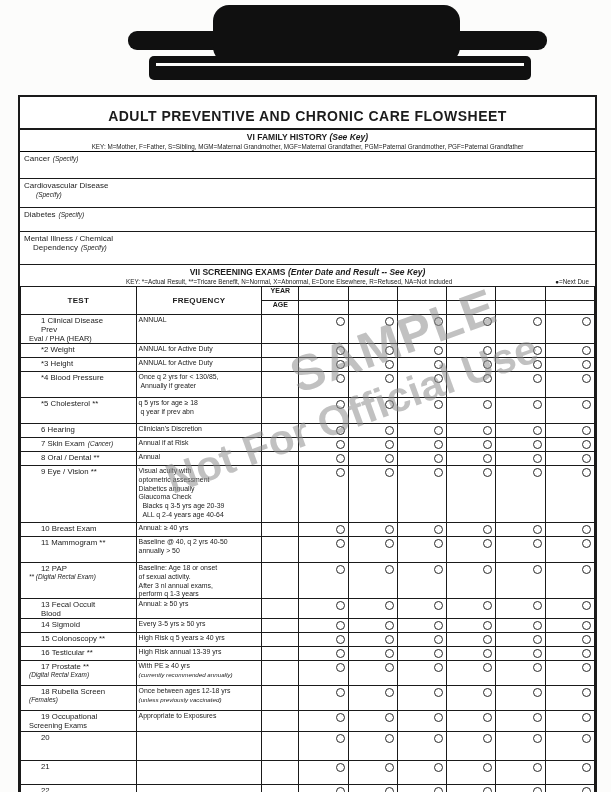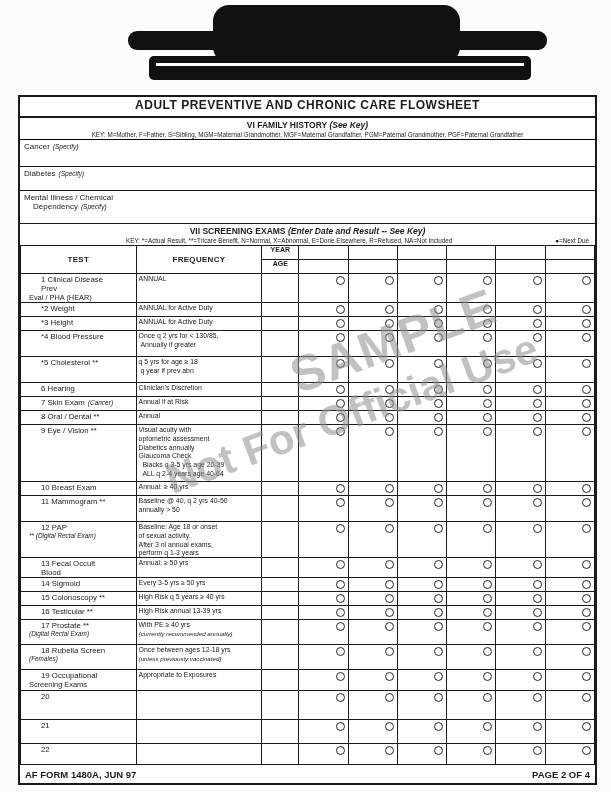--- a/index.html
+++ b/index.html
@@ -6,21 +6,21 @@
   body{width:611px;height:792px;background:#ececea;}
   .page{position:relative;width:611px;height:792px;background:#fcfcfb;font-family:"Liberation Sans",sans-serif;color:#1c1c1c;overflow:hidden;}
 
   
   .clip-arm{position:absolute;left:128px;top:31px;width:419px;height:19px;background:#101010;border-radius:9px;}
   .clip-top{position:absolute;left:213px;top:5px;width:247px;height:58px;background:#101010;border-radius:16px;}
   .clip-base{position:absolute;left:149px;top:56px;width:382px;height:24px;background:#101010;border-radius:5px;}
   .clip-slit{position:absolute;left:156px;top:63px;width:368px;height:3px;background:#fcfcfb;}
 
   .form{position:absolute;left:18px;top:95px;width:575px;border:2px solid #1a1a1a;background:#fff;}
-  .title-bar{border-bottom:2px solid #1a1a1a;text-align:center;padding:1px 0 4px;font-weight:bold;font-size:12px;letter-spacing:.5px;}
+  .title-bar{border-bottom:2px solid #1a1a1a;text-align:center;padding:11px 0 4px;font-weight:bold;font-size:14px;letter-spacing:.5px;}
 
   .sec-head{border-bottom:1px solid #000000;text-align:center;padding:2px 3px 1px;}
   .sec-title{font-weight:bold;font-size:8.5px;}
   .itnote{font-style:italic;}
   .keyline{font-size:6.3px;margin-top:1px;}
   .key7{display:flex;align-items:baseline;}
   .key7 .k{flex:1;text-align:center;}
   .key7 .kr{padding-right:3px;white-space:nowrap;}
 
   .fam-row{border-bottom:1px solid #1a1a1a;padding:2px 4px 1px;font-size:8px;}
@@ -67,20 +67,24 @@
     <div class="sec-head">
       <div class="sec-title">
         <span>VI FAMILY HISTORY</span>
         <span class="itnote">(See Key)</span>
       </div>
       <div class="keyline">KEY:  M=Mother, F=Father, S=Sibling, MGM=Maternal Grandmother, MGF=Maternal Grandfather, PGM=Paternal Grandmother, PGF=Paternal Grandfather</div>
     </div>
 
     <div class="fam-row" style="min-height:23px">
       <span>Cancer</span><span class="note">(Specify)</span>
+    </div>
+    <div class="fam-row" style="min-height:25px">
+      <span>Cardiovascular Disease</span>
+      <div class="fam-l2"><span class="note">(Specify)</span></div>
     </div>
     <div class="fam-row" style="min-height:20px">
       <span>Diabetes</span><span class="note">(Specify)</span>
     </div>
     <div class="fam-row" style="min-height:29px">
       <span>Mental Illness / Chemical</span>
       <div class="fam-l2"><span>Dependency</span><span class="note">(Specify)</span></div>
     </div>
 
     <div class="sec-head" style="border-bottom:none;">

